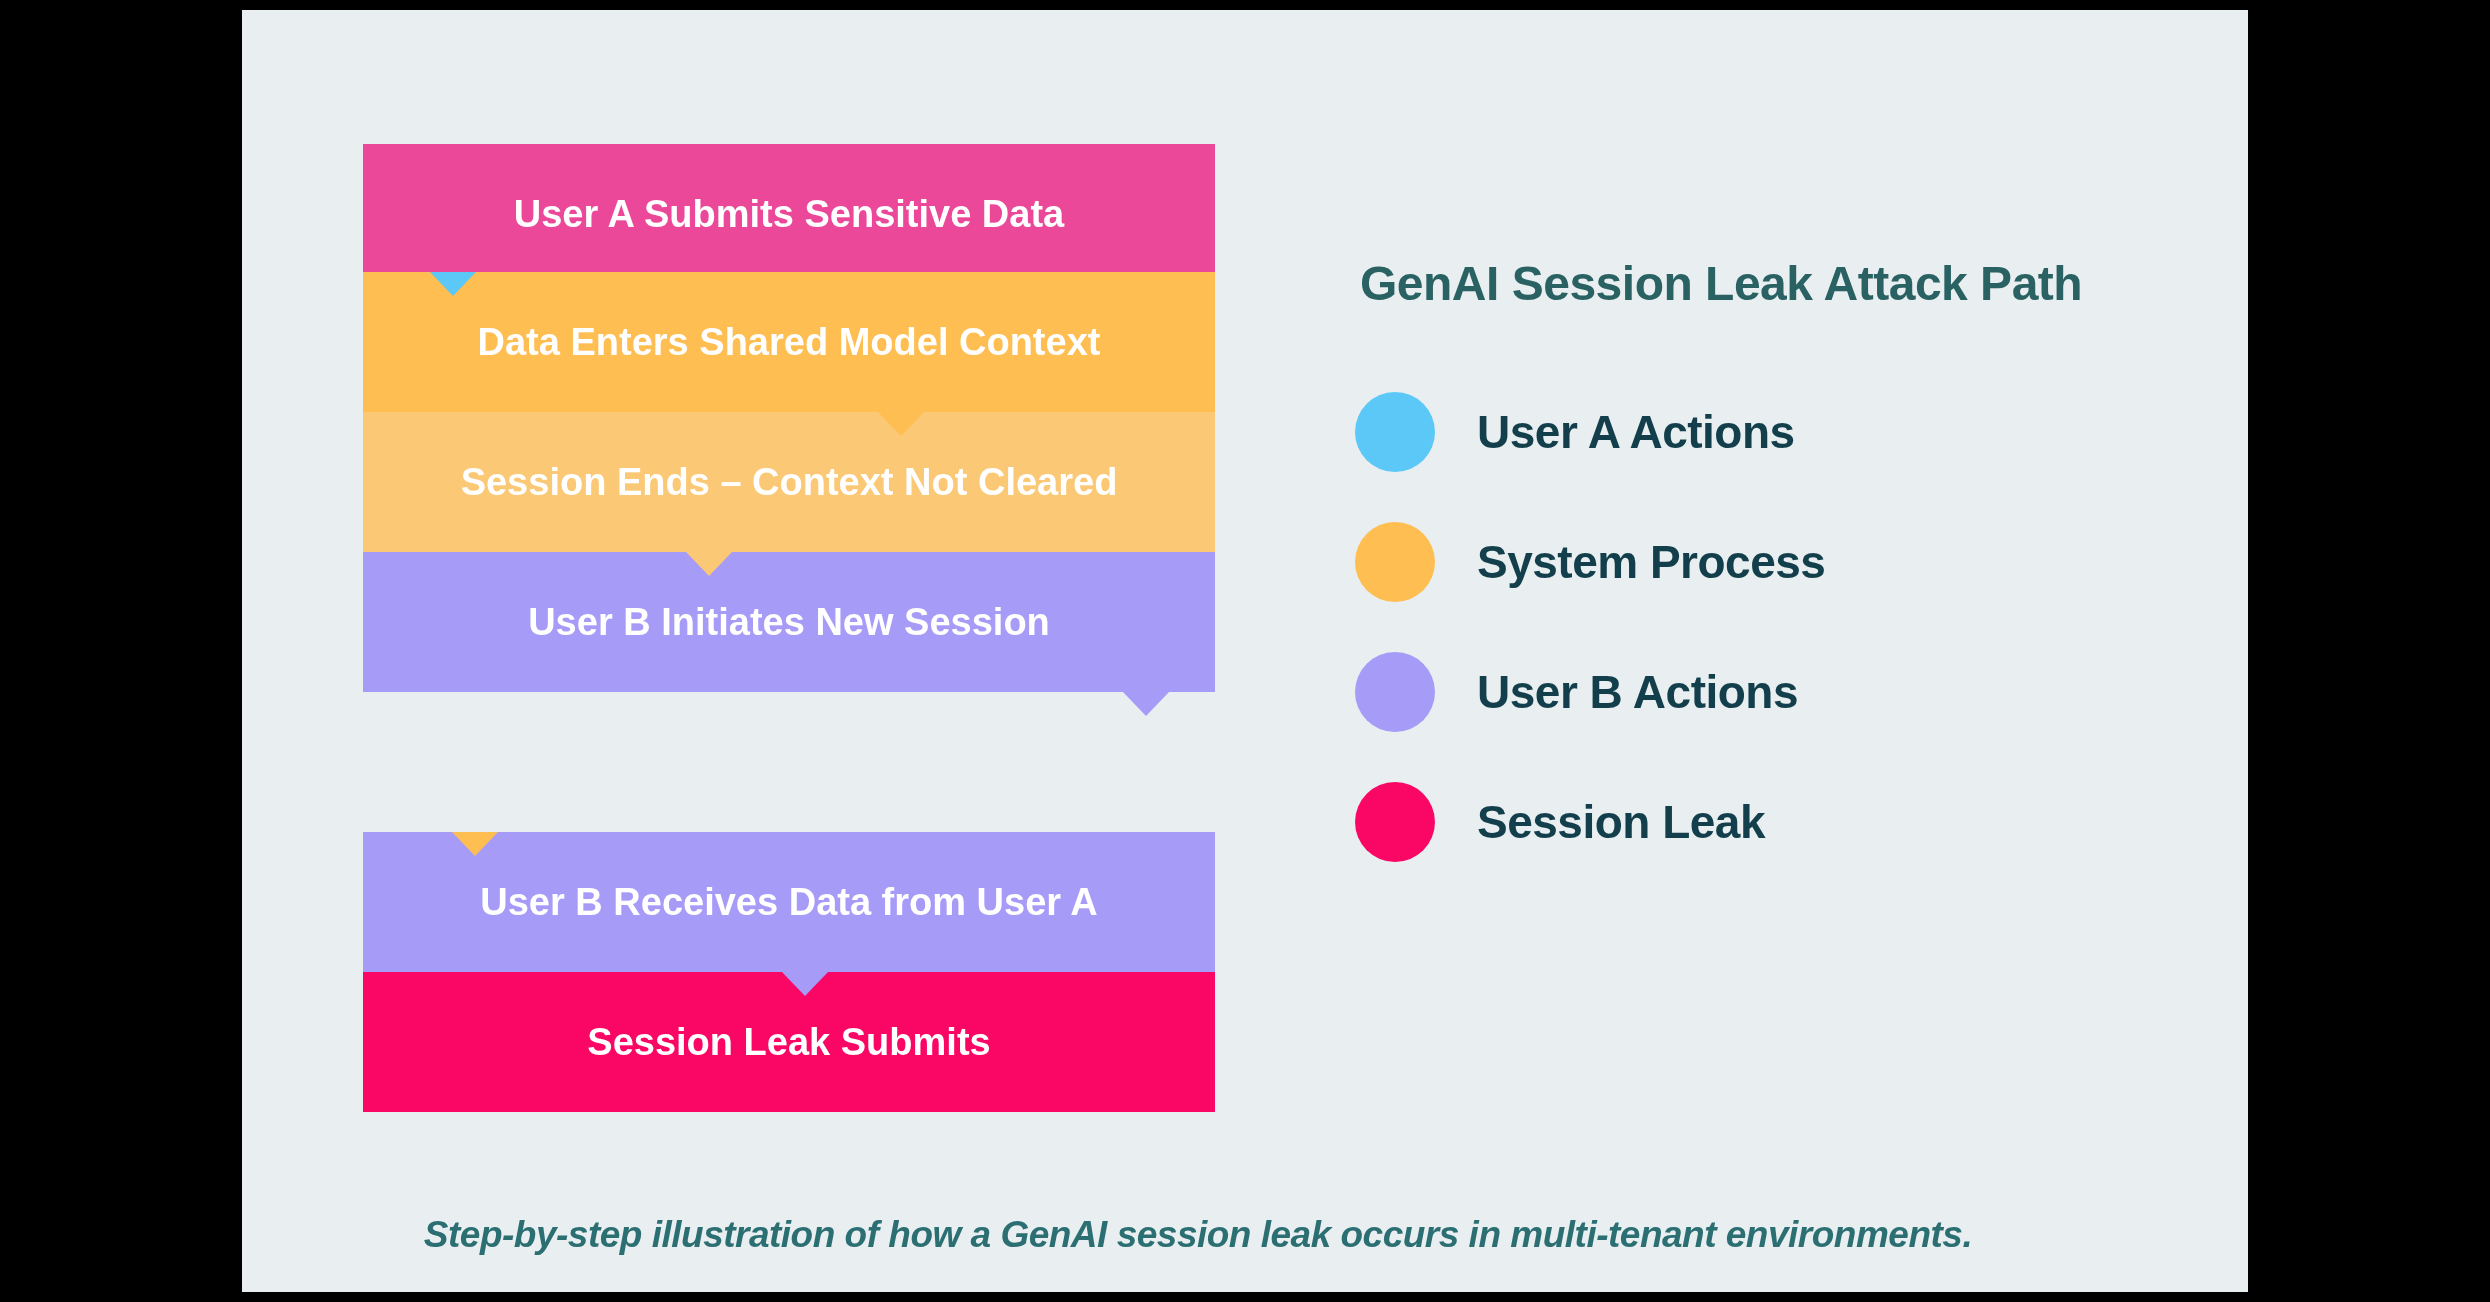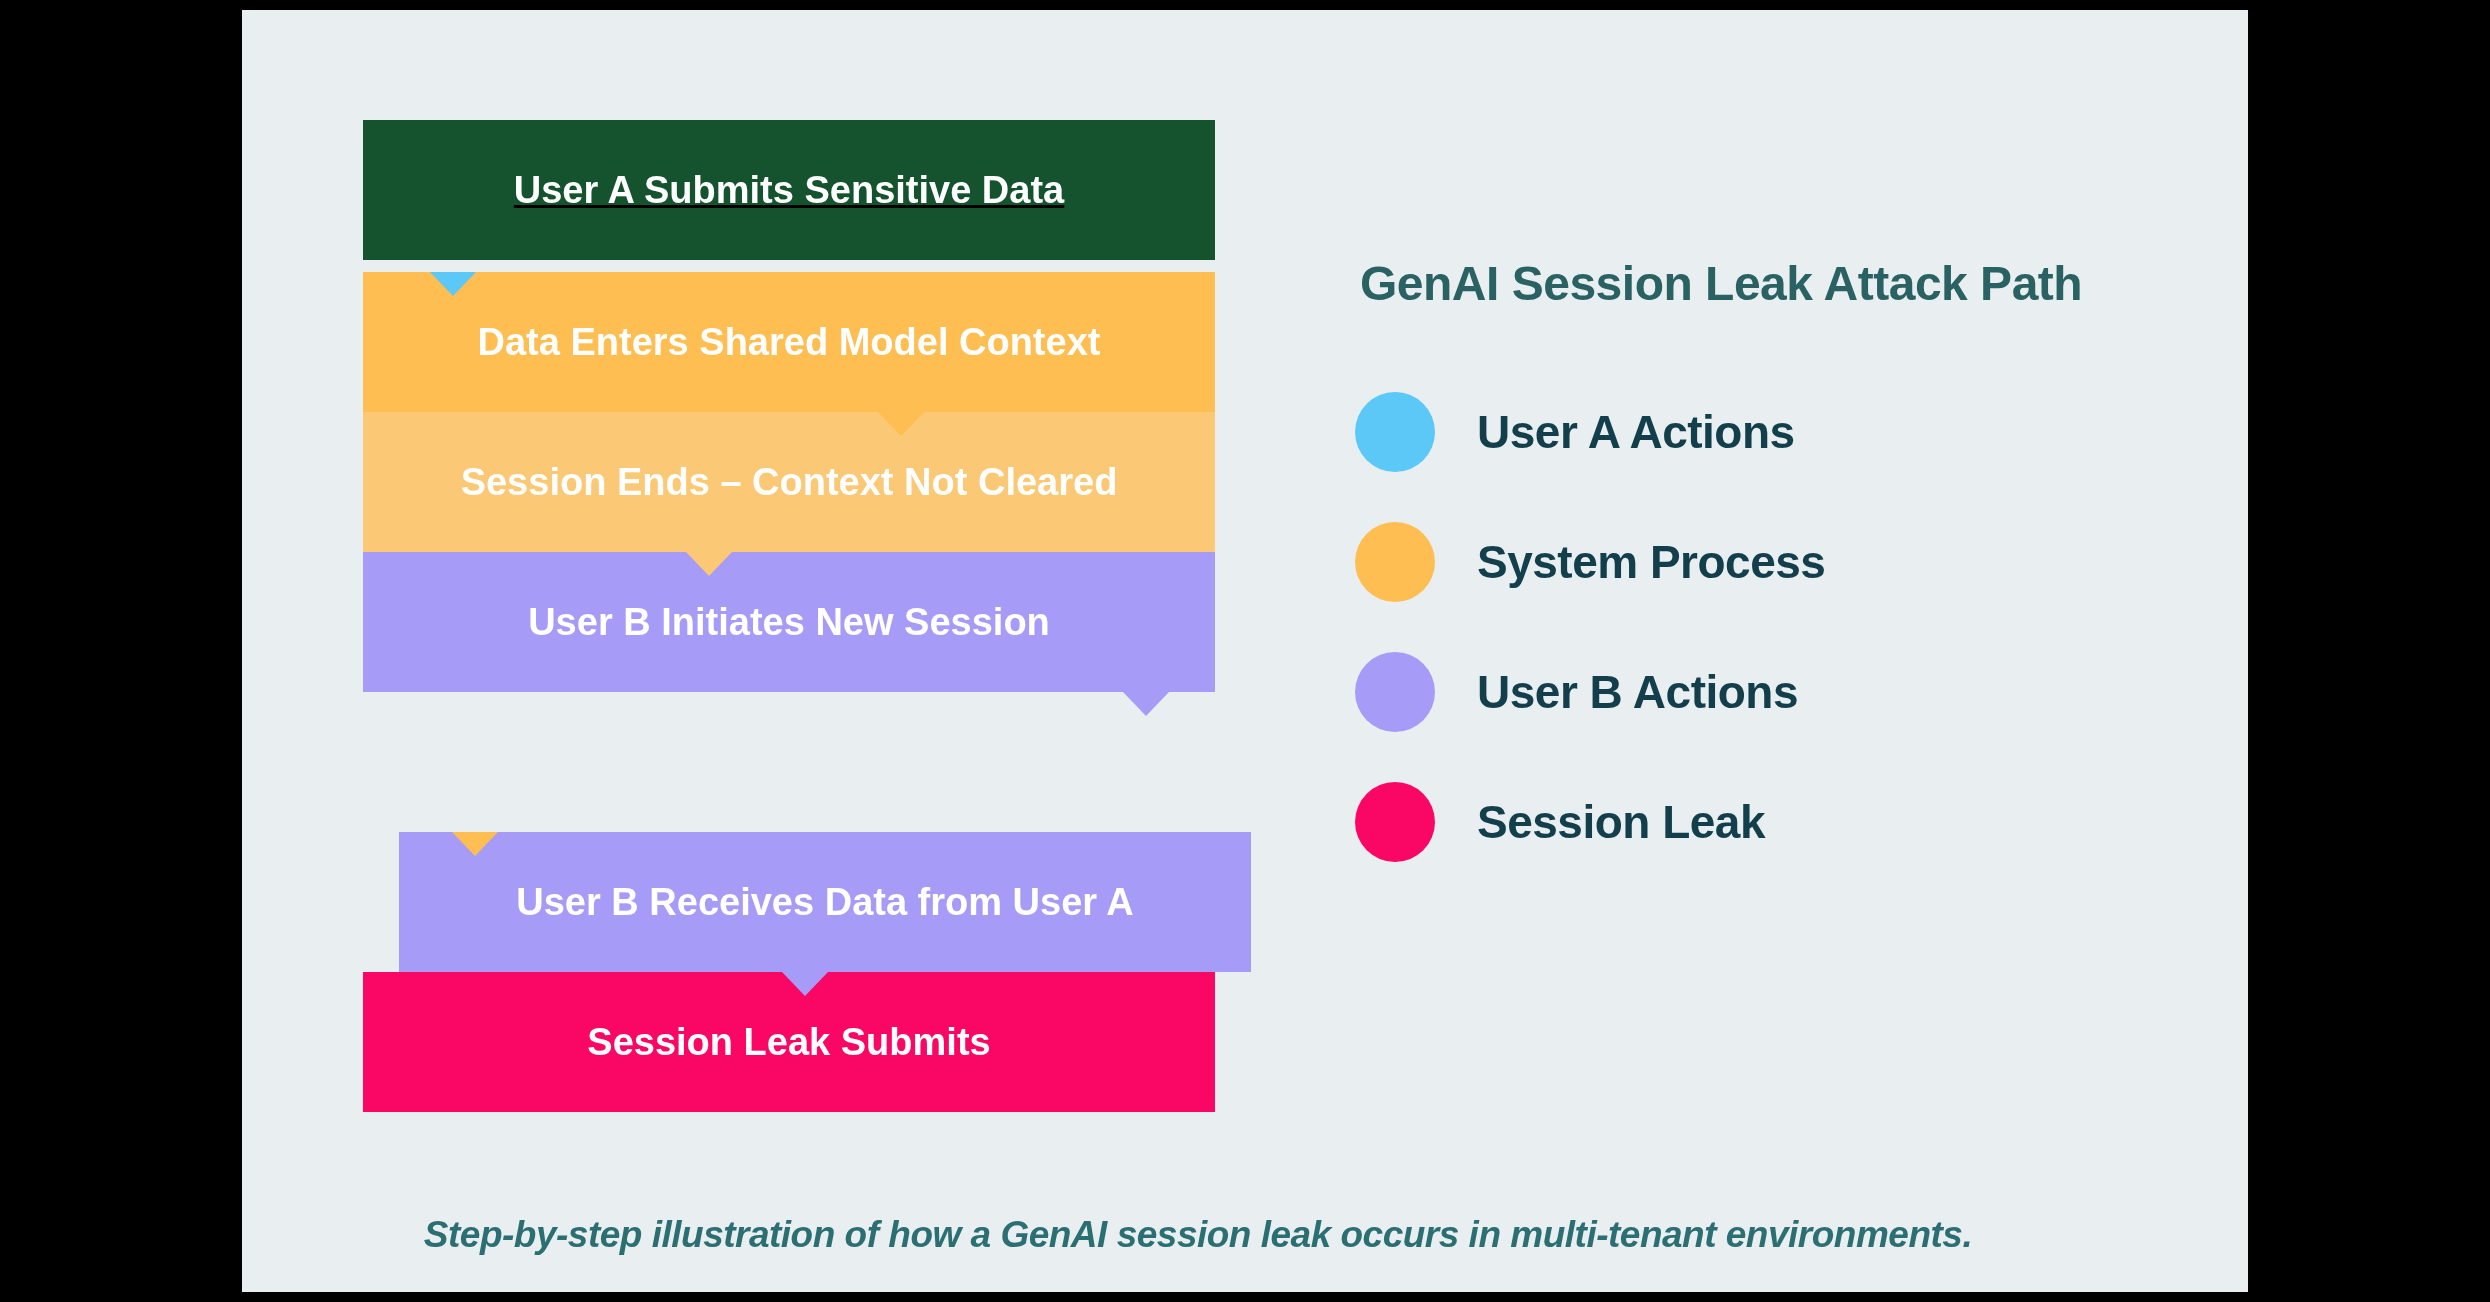--- a/index.html
+++ b/index.html
@@ -57,33 +57,33 @@
     color:var(--c-caption_text,#2B6F73);
   }
 </style>
 </head>
 <body>
 
 <div class="card"></div>
 
 <div class="flow">
 
-  <div class="flow-bar" style="top: 120px; background: #14532d; text-decoration: underline;">
+  <div class="flow-bar" style="top: 144px; background: #ec4899;">
     <span>User A Submits Sensitive Data</span>
   </div>
   <div class="flow-bar" style="top: 272px; background: rgb(254, 190, 82);">
     <span>Data Enters Shared Model Context</span>
   </div>
   <div class="flow-bar" style="top: 552px; background: rgb(167, 155, 248);">
     <span>User B Initiates New Session</span>
   </div>
   <div class="flow-bar" style="top: 412px; background: rgb(251, 200, 118);">
     <span>Session Ends – Context Not Cleared</span>
   </div>
-  <div class="flow-bar" style="top: 832px; background: rgb(167, 155, 248); margin-left: 36px;">
+  <div class="flow-bar" style="top: 832px; background: rgb(167, 155, 248);">
     <span>User B Receives Data from User A</span>
   </div>
   <div class="flow-bar" style="top: 972px; background: rgb(250, 7, 102);">
     <span>Session Leak Submits</span>
   </div>
 
   <div class="flow-arrow" style="left: 430px; top: 272px; border-top-color: rgb(91, 200, 247);"></div>
   <div class="flow-arrow" style="left: 878px; top: 412px; border-top-color: rgb(254, 190, 82);"></div>
   <div class="flow-arrow" style="left: 686px; top: 552px; border-top-color: rgb(251, 200, 118);"></div>
   <div class="flow-arrow" style="left: 1123px; top: 692px; border-top-color: rgb(167, 155, 248);"></div>

